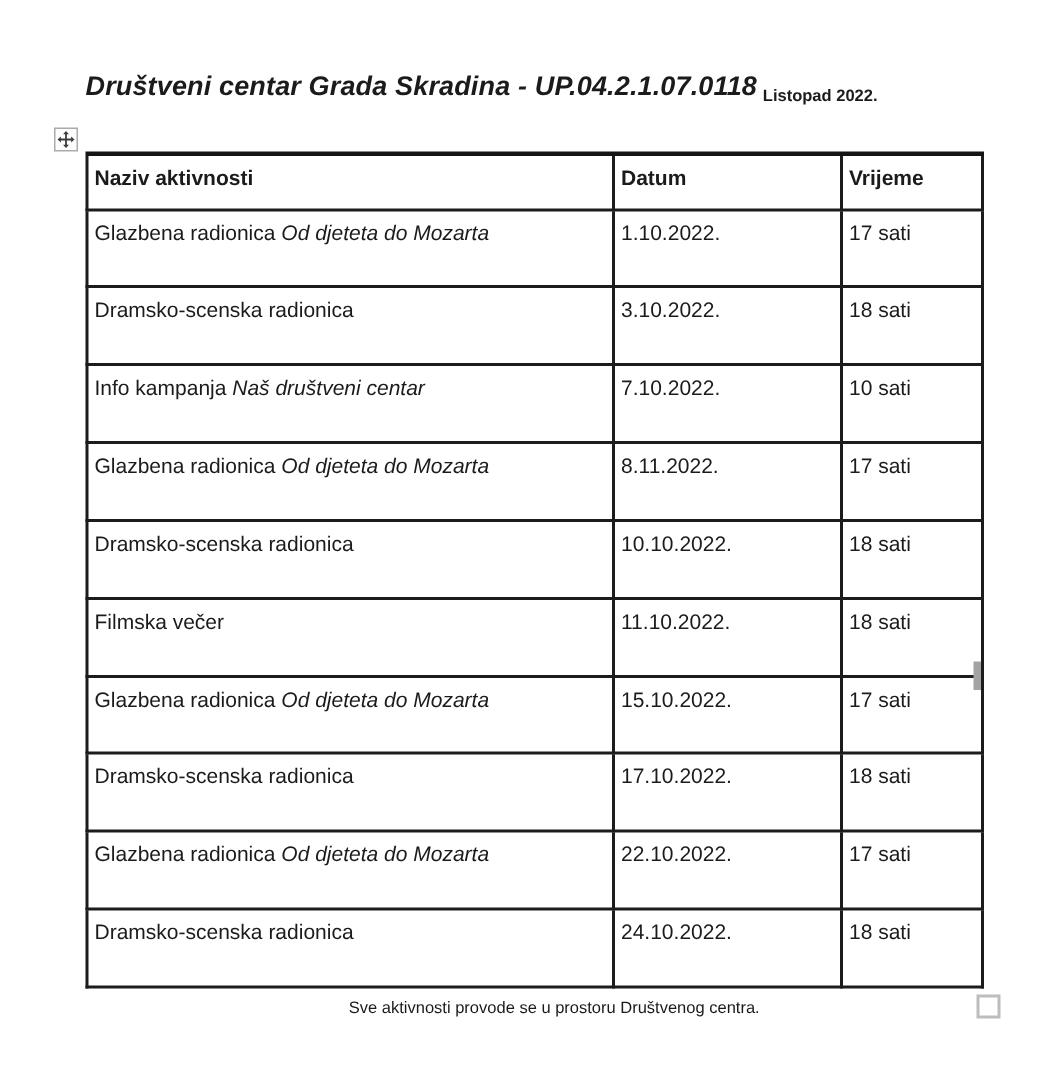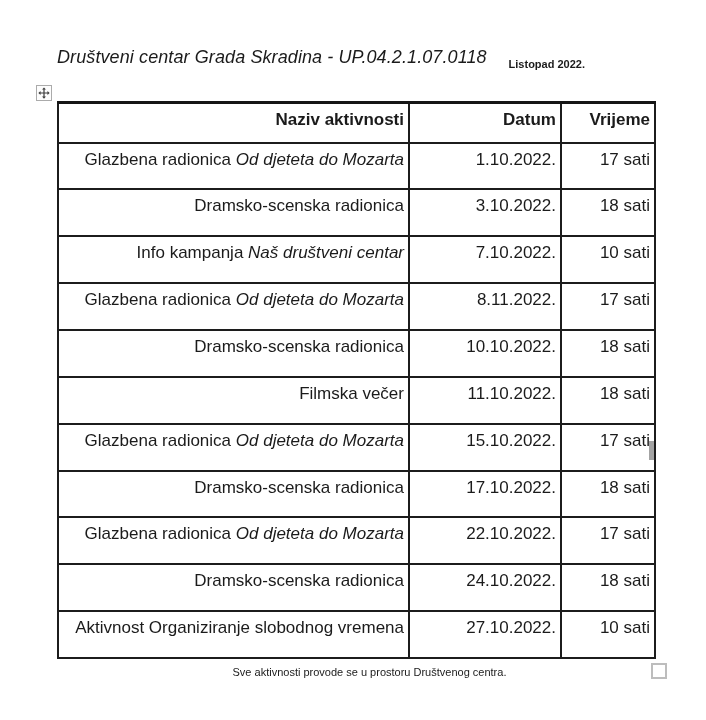--- a/index.html
+++ b/index.html
@@ -3,42 +3,42 @@
 <meta charset="utf-8">
 <style>
   html,body{margin:0;padding:0;}
   body{
     width:706px;height:720px;background:#ffffff;
     font-family:"Liberation Sans","DejaVu Sans",sans-serif;
     color:#1b1b1b;position:relative;overflow:hidden;
   }
   .doc-title{
     position:absolute;left:57px;top:47px;width:600px;
-    font-size:18px;font-weight:normal;font-style:italic;
+    font-size:18px;font-weight:bold;font-style:italic;
     letter-spacing:0.1px;white-space:nowrap;
   }
   .doc-subtitle{
     position:absolute;left:0;top:58px;width:585px;
     text-align:right;font-size:11px;font-weight:bold;
   }
   .move-handle{
     position:absolute;left:36px;top:85px;width:16px;height:16px;
     border:1px solid #ababab;background:#fdfdfd;
     display:flex;align-items:center;justify-content:center;
     box-sizing:border-box;cursor:move;
   }
   .move-handle svg{width:12px;height:12px;display:block;}
   .tbl-wrap{position:absolute;left:57px;top:101px;}
   table.activities{
     border-collapse:collapse;table-layout:fixed;
     width:597px;height:558px;background:#fff;
   }
   table.activities th,table.activities td{
-    border:2px solid #1c1c1c;vertical-align:top;text-align:right;
-    padding:6px 4px 12px 4px;font-size:17px;line-height:1.15;
+    border:2px solid #1c1c1c;vertical-align:top;text-align:left;
+    padding:6px 4px 12px 4px;font-size:14px;line-height:1.15;
     overflow:hidden;
   }
   table.activities th{border-top:3px solid #151515;font-weight:bold;height:34px;box-sizing:border-box;}
   table.activities tr{height:37px;}
   .nm-it{font-style:italic;margin-top:16px;}
   .nm-it:empty{display:none;}
   .footnote{
     position:absolute;left:71px;top:666px;width:597px;
     text-align:center;font-size:11px;color:#1a1a1a;
   }
@@ -136,25 +136,20 @@
     <td>22.10.2022.</td>
     <td>17 sati</td>
   </tr>
 
   <tr>
     <td><span class="nm">Dramsko-scenska radionica</span> </td>
     <td>24.10.2022.</td>
     <td>18 sati</td>
   </tr>
 
-  <tr>
-    <td><span class="nm">Aktivnost Organiziranje slobodnog vremena</span> </td>
-    <td>27.10.2022.</td>
-    <td>10 sati</td>
-  </tr>
 </tbody>
   </table>
 </div>
 
 <div class="edge-marker"></div>
 <div class="resize-handle"></div>
 
 <div class="footnote">Sve aktivnosti provode se u prostoru Društvenog centra.</div>
 
 </body></html>

